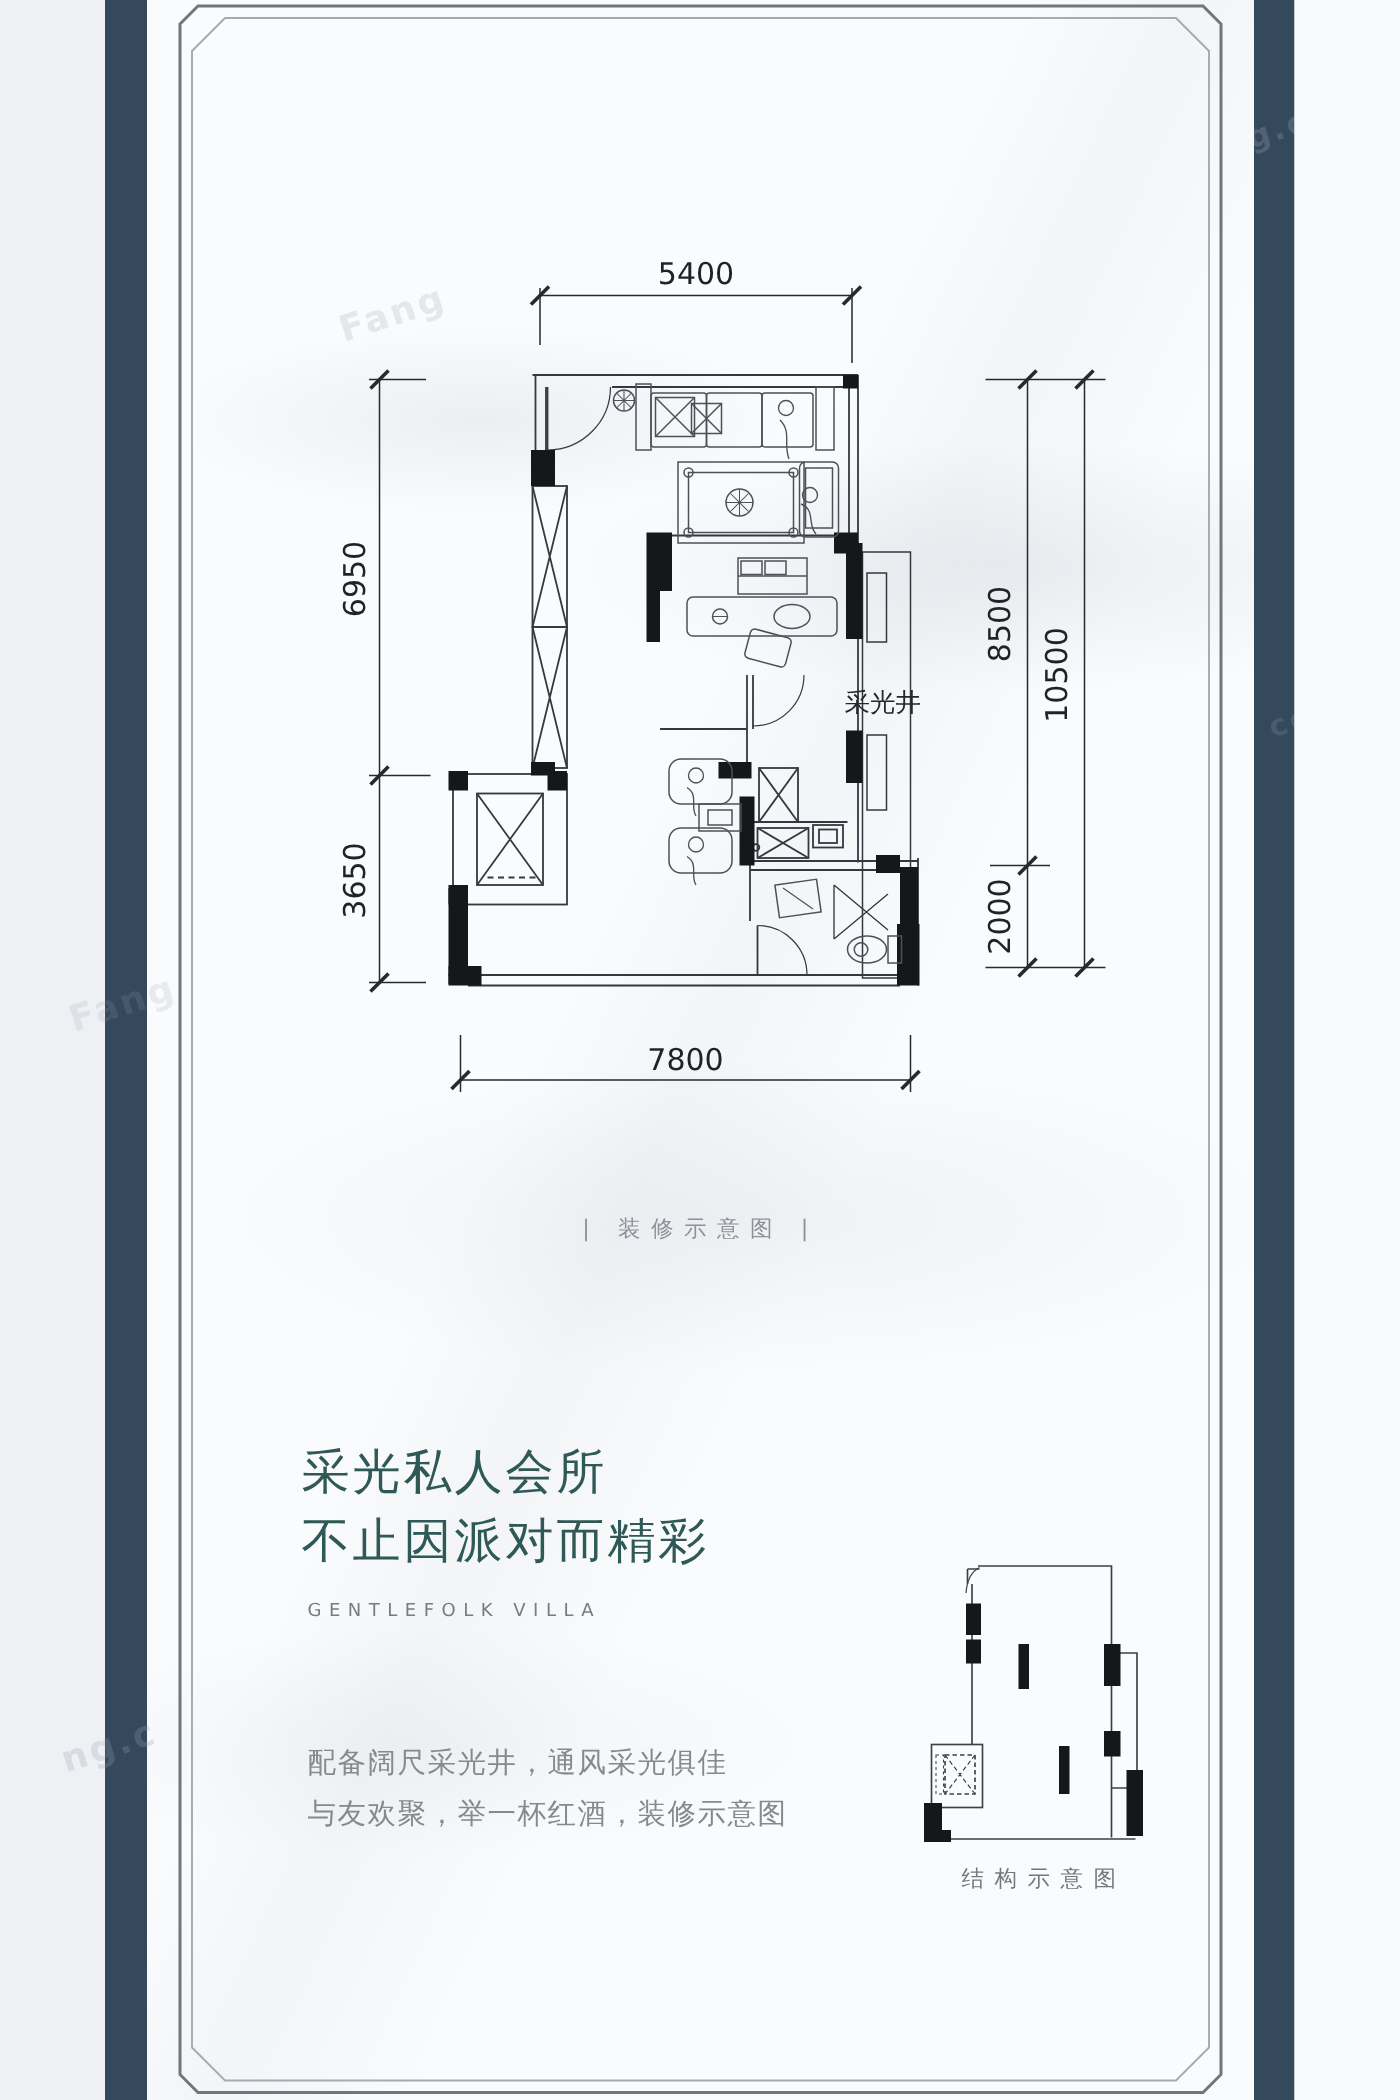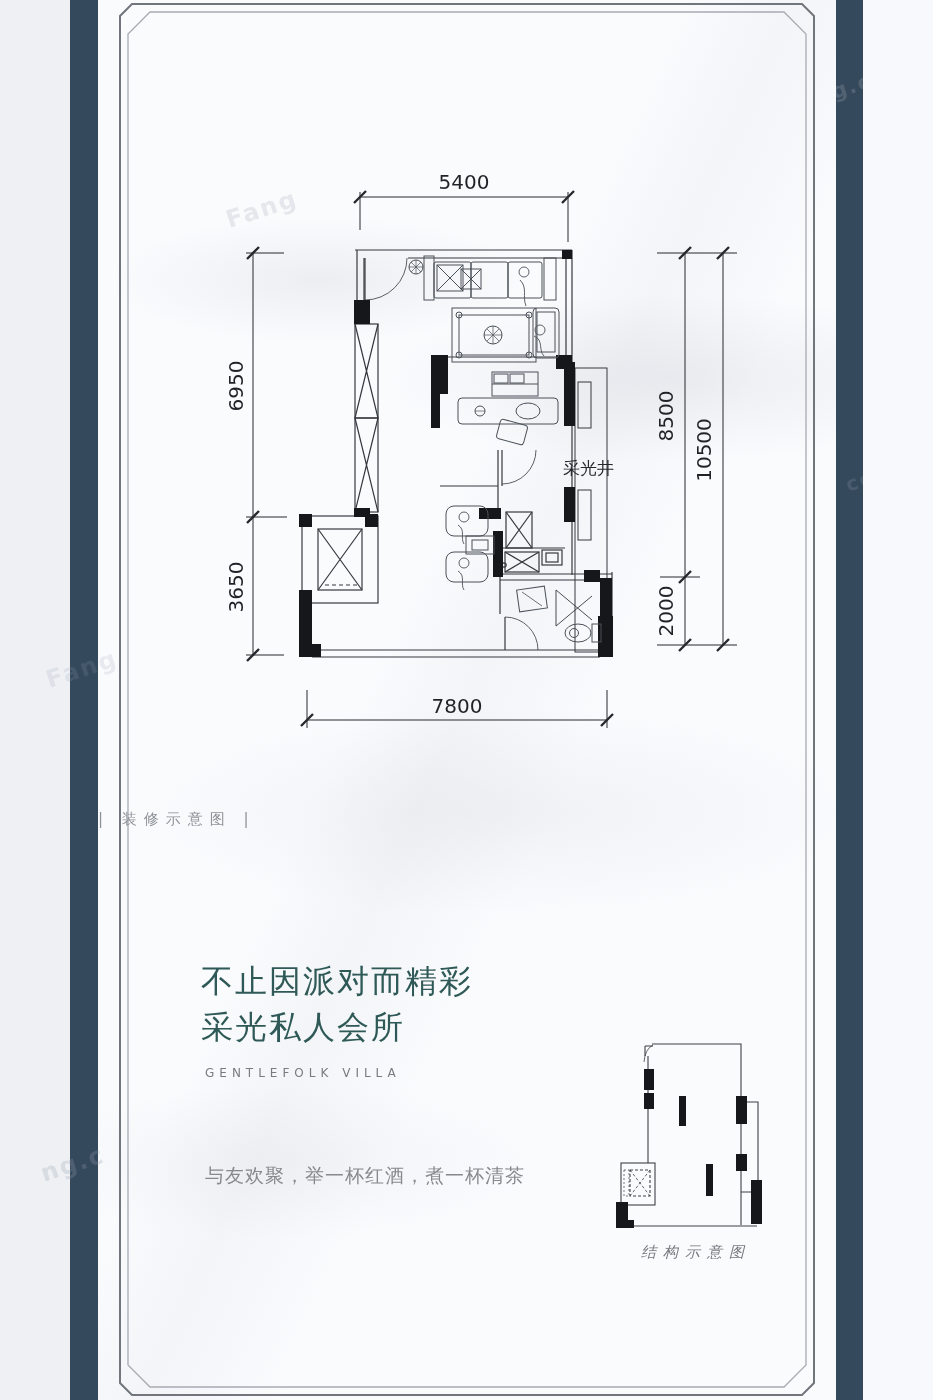--- a/index.html
+++ b/index.html
@@ -20,32 +20,32 @@
       linear-gradient(115deg, transparent 42%, rgba(180,188,198,.10) 50%, transparent 60%),
       #fafbfd;}
   svg.overlay{position:absolute;left:0;top:0;}
   .wm{position:absolute;transform:rotate(-18deg);font-size:24px;font-weight:bold;
       letter-spacing:2px;pointer-events:none;white-space:nowrap;}
   .wm-0{left:225px;top:195px;color:rgba(150,160,175,.22);}
   .wm-1{left:830px;top:68px;color:rgba(255,255,255,.14);font-size:21px;}
   .wm-2{left:40px;top:1150px;color:rgba(150,160,175,.26);}
   .wm-3{left:845px;top:465px;color:rgba(255,255,255,.10);font-size:20px;}
   .wm-4{left:45px;top:655px;color:rgba(150,160,175,.18);}
-  .decor-caption{position:absolute;left:98px;top:810px;width:738px;
+  .decor-caption{position:absolute;left:98px;top:810px;width:738px;text-align:center;
       color:#8d9298;font-size:15px;letter-spacing:7px;}
   .headline{position:absolute;left:201px;top:958px;color:#2e5956;font-size:32px;
       line-height:46px;letter-spacing:2px;}
   .logo-swatch{position:absolute;left:205px;top:1087px;width:41px;height:11px;
       background:linear-gradient(105deg,#7c7060 0%,#93old 0%,#94866f 44%,#c3b298 50%,#a2927b 72%,#8a7d6b 100%);}
   .logo-text{position:absolute;left:205px;top:1066px;color:#7a7b7f;font-size:12px;
       letter-spacing:5px;}
   .body-copy{position:absolute;left:205px;top:1165px;color:#87898d;font-size:19px;}
   .body-copy p{margin:0 0 14px 0;line-height:20px;letter-spacing:1px;}
   .structure-caption{position:absolute;left:641px;top:1243px;color:#74787d;
-      font-size:15px;letter-spacing:7px;font-style:italic;}
+      font-size:15px;letter-spacing:7px;}
   .dim-text{fill:#1f2227;font-size:20px;font-family:"DejaVu Sans",sans-serif;}
   .plan-label{fill:#24272c;font-size:17px;font-family:"DejaVu Sans",sans-serif;}
 </style>
 </head>
 <body>
 
 <div class="stage">
   <div class="strip strip-left"></div>
   <div class="strip bar-left"></div>
   <div class="content-bg"></div>
@@ -251,25 +251,26 @@
         <rect x="751" y="1180" width="11" height="44"></rect>
         <rect x="679" y="1096" width="7" height="30"></rect>
         <rect x="706" y="1164" width="7" height="32"></rect>
       </g>
     </g>
   </svg>
 
   <div class="decor-caption">| 装修示意图 |</div>
 
   <div class="headline">
+    <div>采光私人会所</div>
     <div>不止因派对而精彩</div>
-    <div>采光私人会所</div>
   </div>
 
   <div class="logo-swatch"></div>
   <div class="logo-text">GENTLEFOLK VILLA</div>
 
   <div class="body-copy">
-    <p>与友欢聚，举一杯红酒，煮一杯清茶</p>
+    <p>配备阔尺采光井，通风采光俱佳</p>
+    <p>与友欢聚，举一杯红酒，装修示意图</p>
   </div>
 
   <div class="structure-caption">结构示意图</div>
 </div>
 
 </body></html>

